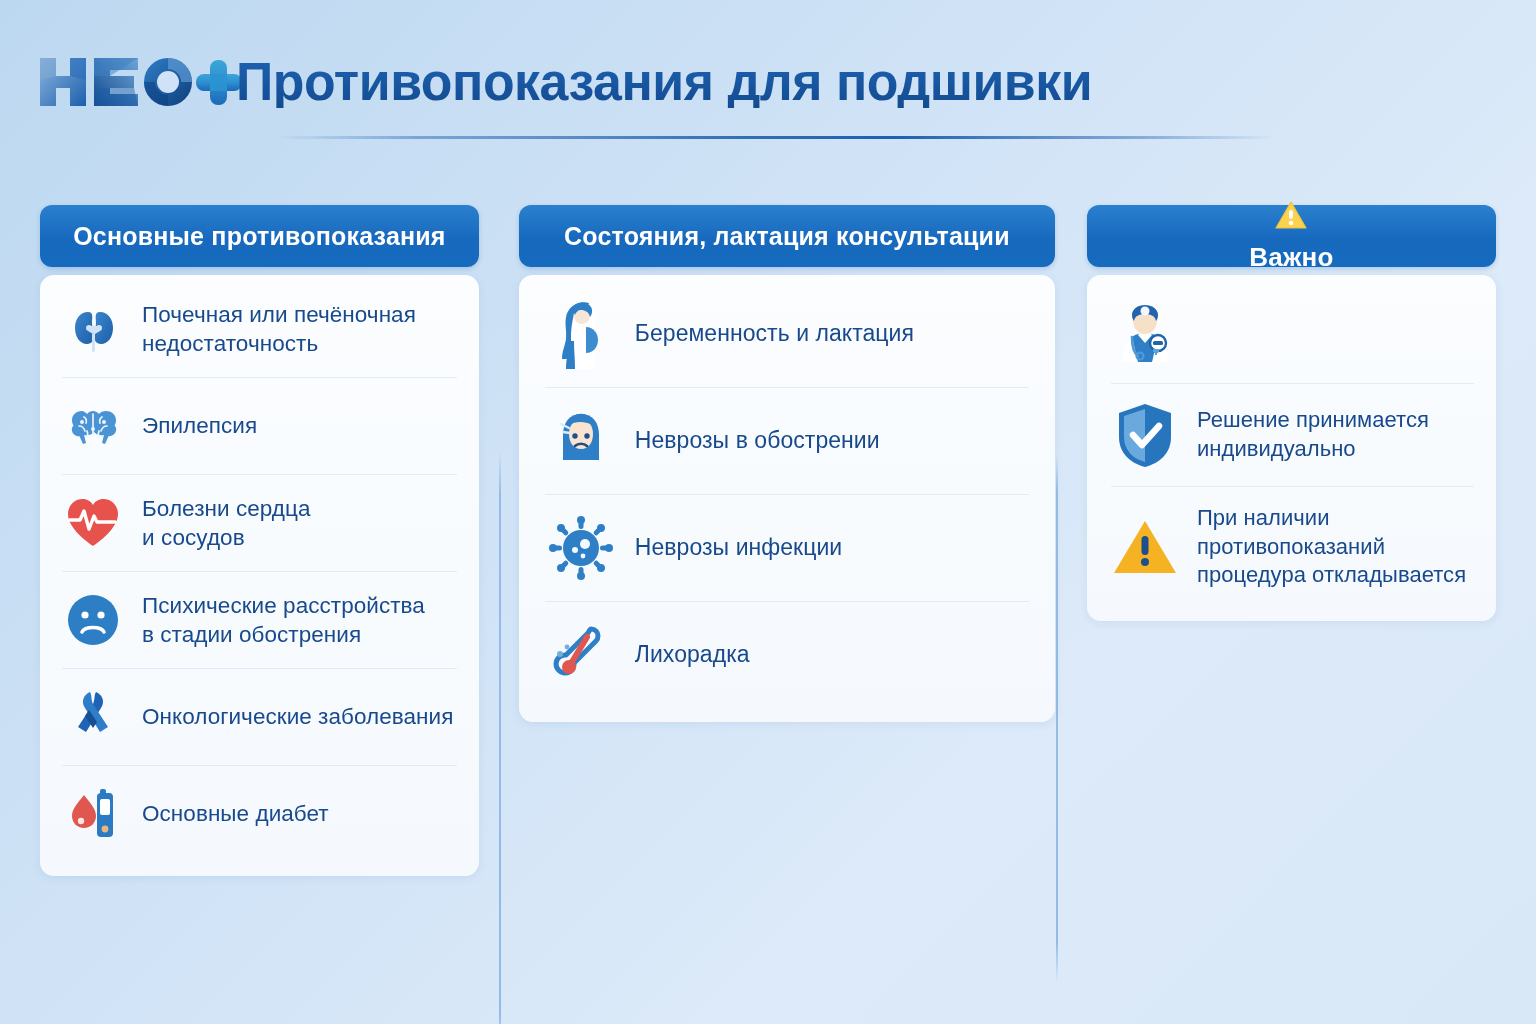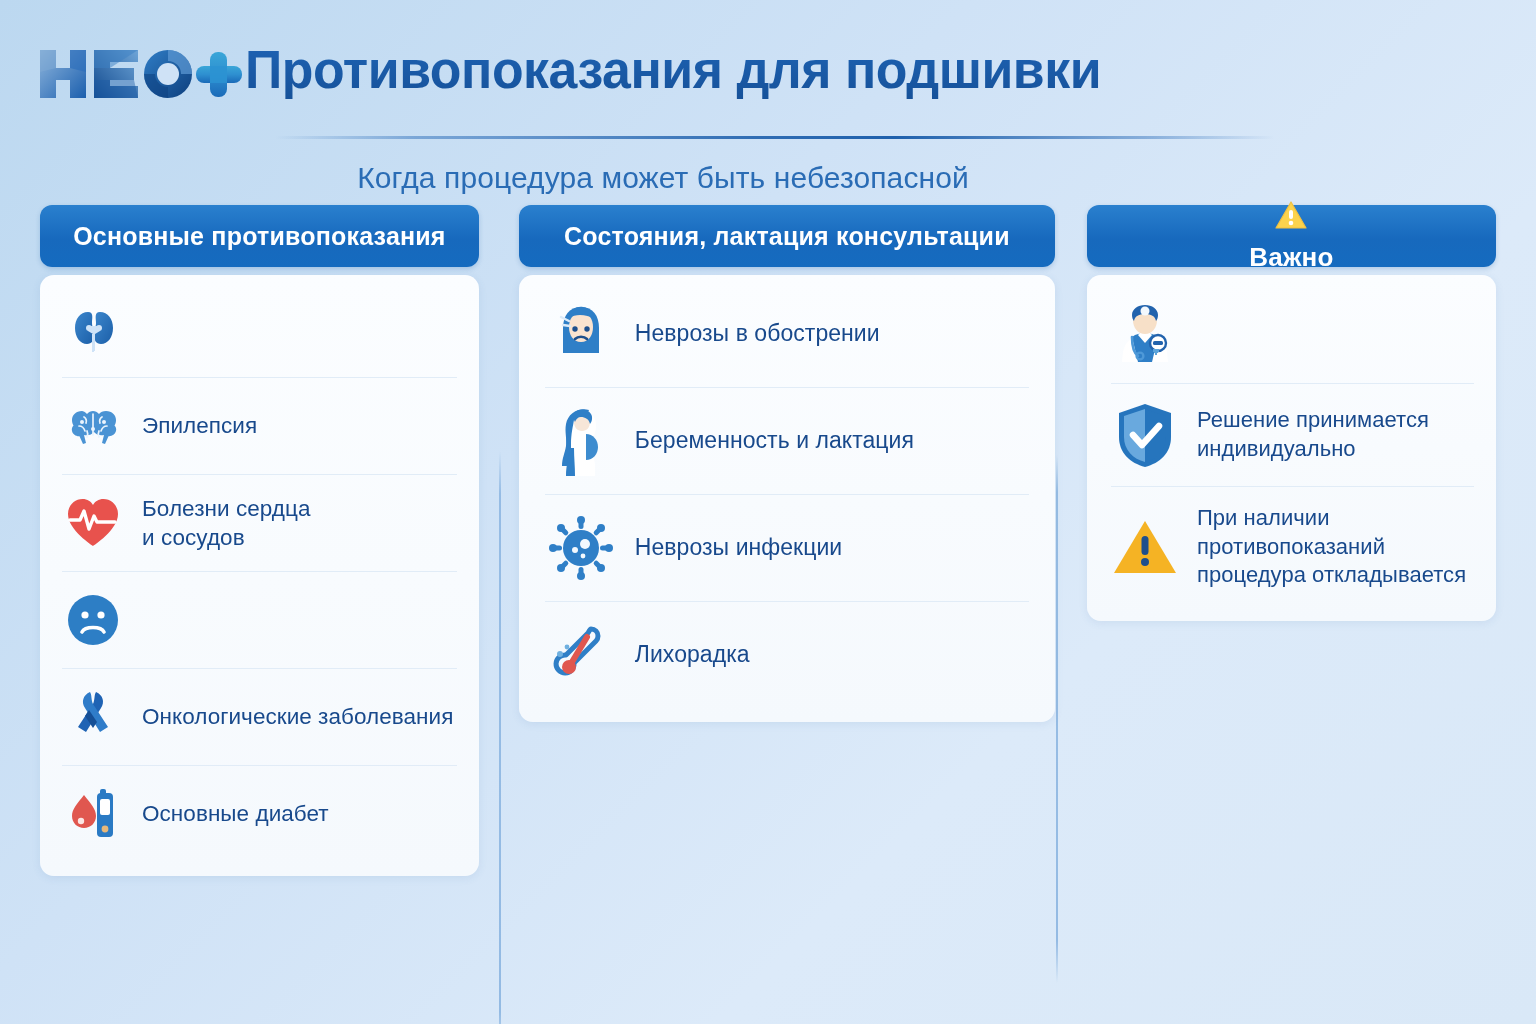--- a/index.html
+++ b/index.html
@@ -18,23 +18,24 @@
 
   
   .header {
     padding-top: 42px;
     position: relative;
     height: 205px;
   }
 
   .title-row {
     display: flex;
+    align-items: center;
     justify-content: flex-start;
     padding-left: 34px;
-    gap: 11px;
+    gap: 2px;
     height: 78px;
   }
 
   .logo {
     display: flex;
     align-items: center;
     height: 62px;
   }
 
   .title {
@@ -213,21 +214,20 @@
         <rect x="162" y="24" width="46" height="17" rx="8" fill="url(#lgD)"></rect>
         <rect x="176" y="10" width="17" height="45" rx="8" fill="url(#lgD)"></rect>
         <rect x="176" y="24" width="17" height="17" fill="#2c93d2" opacity="0.85"></rect>
       </svg>
     </div>
     <div class="title">Противопоказания для подшивки</div>
   </div>
 
   <div class="title-rule"></div>
 
-  <div class="subtitle">Когда процедура может быть небезопасной</div>
 </div>
 
 <div class="board">
 
   <div class="divider" id="divider-1"></div>
   <div class="divider" id="divider-2"></div>
 
   <div class="col col-1">
     <div class="col-head">
       <span>Основные противопоказания</span>
@@ -244,20 +244,21 @@
                 </linearGradient>
               </defs>
             <path d="M24 12c-8 0-13 7-13 16s5 16 12 16c5 0 7-4 7-9 0-6-2-8-2-12 0-5 2-11-4-11z" fill="url(#kid)"></path>
             <path d="M36 12c8 0 13 7 13 16s-5 16-12 16c-5 0-7-4-7-9 0-6 2-8 2-12 0-5-2-11 4-11z" fill="url(#kid)"></path>
             <path d="M24 26h12v5l-5 3v17h-2V34l-5-3z" fill="#cfe3f7"></path>
             <circle cx="25" cy="28" r="3" fill="#cfe3f7"></circle>
               <circle cx="35" cy="28" r="3" fill="#cfe3f7"></circle>
             <rect x="28" y="34" width="2" height="18" fill="#cfe3f7"></rect>
           </svg>
         </span>
+        <span class="item-text">Почечная или печёночная<br>недостаточность</span>
       </div>
 
       <div class="item">
         <span class="item-icon">
           <svg width="56" height="56" viewBox="0 0 56 56">
             <path d="M17 13c-6 0-10 4-10 9 0 2 .5 4 1.5 5.5C7 29 6.5 31 7 33c.8 3.4 4 5.5 7.5 5.2L18 46l3-1-2-8c4 1 8-.5 10-3 2 2.5 6 4 10 3l-2 8 3 1 3.5-7.8C47 38.5 50 36.4 51 33c.5-2 0-4-1.5-5.5C50.5 26 51 24 51 22c0-5-4-9-10-9-3 0-5.5 1.2-7 3-1.5-1.8-4-3-6-3s-4.5 1.2-6 3c-1.5-1.8-4-3-5-3z" fill="#4a93d4"></path>
             <g stroke="#eaf4fd" stroke-width="1.7" fill="none" stroke-linecap="round">
               <path d="M19 19c2 1 3 4 2 6M28 16v9M37 19c-2 1-3 4-2 6M14 28c3 0 5 2 6 5M42 28c-3 0-5 2-6 5M28 25v12M22 33c1 2 1 4 0 6M34 33c-1 2-1 4 0 6"></path>
             </g>
             <circle cx="17" cy="24" r="2" fill="#eaf4fd"></circle>
@@ -280,20 +281,21 @@
 
       <div class="item">
         <span class="item-icon">
           <svg width="56" height="56" viewBox="0 0 56 56">
             <circle cx="28" cy="28" r="25" fill="#2d7ec5"></circle>
             <circle cx="20" cy="23" r="3.6" fill="#ffffff"></circle>
               <circle cx="36" cy="23" r="3.6" fill="#ffffff"></circle>
             <path d="M17 40c3-6 19-6 22 0" fill="none" stroke="#ffffff" stroke-width="3.6" stroke-linecap="round"></path>
           </svg>
         </span>
+        <span class="item-text">Психические расстройства<br>в стадии обострения</span>
       </div>
 
       <div class="item">
         <span class="item-icon">
           <svg width="54" height="58" viewBox="0 0 54 58">
             <path d="M30 4c7 3 9 10 5 16L20 44l-8-5L27 16c2-4 1-9 3-12z" fill="#1f63b4"></path>
             <path d="M24 4c-7 3-9 10-5 16l15 24 8-5L27 16c-2-4-1-9-3-12z" fill="#2f7cc9"></path>
             <path d="M23 22l8 12-4 6-8-12z" fill="#154f96"></path>
           </svg>
         </span>
@@ -315,51 +317,51 @@
       </div>
 
     </div>
   </div>
 
   <div class="col col-2">
     <div class="col-head">
       <span>Состояния, лактация консультации</span>
     </div>
     <div class="col-body">
+
+      <div class="item">
+        <span class="item-icon">
+          <svg width="64" height="74" viewBox="0 0 64 74">
+            <path d="M40 6c-10-3-21 3-23 14-1.5 8 1 14 0 22-1 7-4 12-4 20h10c0-10 2-16 3-22" fill="#2f7fc7"></path>
+            <path d="M34 7c8 0 13 6 13 14 0 9-4 13-4 20 0 8 3 14 3 21v10H22V40c0-10 2-18 3-24 1-6 3-9 9-9z" fill="#ffffff"></path>
+            <path d="M37 30c7 0 12 6 12 13s-5 13-12 13z" fill="#3d8ccf"></path>
+            <path d="M25 44c0 10 1 18 1 28h-9c0-12 3-18 4-28z" fill="#2f7fc7"></path>
+            <path d="M33 9c5 0 8 4 8 9s-3 9-8 9-8-4-8-9 3-9 8-9z" fill="#f7e6d8"></path>
+            <path d="M26 8c5-4 13-3 16 2 2 3 1 8-1 10-1-5-5-7-9-7-3 0-5 2-6 5-2-3-2-8 0-10z" fill="#2f7fc7"></path>
+            <path d="M22 13c-3 6-3 14-2 21 1 6 1 12 0 18-3-8-3-18-2-26 .5-5 2-10 4-13z" fill="#2f7fc7"></path>
+          </svg>
+        </span>
+        <span class="item-text">Беременность и лактация</span>
+      </div>
 
       <div class="item">
         <span class="item-icon">
           <svg width="64" height="66" viewBox="0 0 64 66">
             <path d="M32 6c12 0 18 9 18 21v25H14V27C14 15 20 6 32 6z" fill="#2f7fc7"></path>
             <path d="M32 12c8 0 12 6 12 14s-4 15-12 15-12-7-12-15 4-14 12-14z" fill="#fae3cf"></path>
             <path d="M20 14c2-6 8-9 14-8 7 1 11 6 11 12-4-3-9-4-14-4-4 0-8 1-11 3z" fill="#2f7fc7"></path>
             <path d="M19 22c-2 7-2 16 0 23l-5 7V28z" fill="#2f7fc7"></path>
             <path d="M45 22c2 7 2 16 0 23l5 7V28z" fill="#2f7fc7"></path>
             <circle cx="26" cy="28" r="2.7" fill="#1e4f8c"></circle>
               <circle cx="38" cy="28" r="2.7" fill="#1e4f8c"></circle>
             <path d="M26 38c3-3 9-3 12 0" fill="none" stroke="#1e4f8c" stroke-width="2.6" stroke-linecap="round"></path>
             <path d="M12 16l8 4M14 24l7 1" fill="none" stroke="#dcebf9" stroke-width="2.4" stroke-linecap="round"></path>
           </svg>
         </span>
         <span class="item-text">Неврозы в обострении</span>
-      </div>
-
-      <div class="item">
-        <span class="item-icon">
-          <svg width="64" height="74" viewBox="0 0 64 74">
-            <path d="M40 6c-10-3-21 3-23 14-1.5 8 1 14 0 22-1 7-4 12-4 20h10c0-10 2-16 3-22" fill="#2f7fc7"></path>
-            <path d="M34 7c8 0 13 6 13 14 0 9-4 13-4 20 0 8 3 14 3 21v10H22V40c0-10 2-18 3-24 1-6 3-9 9-9z" fill="#ffffff"></path>
-            <path d="M37 30c7 0 12 6 12 13s-5 13-12 13z" fill="#3d8ccf"></path>
-            <path d="M25 44c0 10 1 18 1 28h-9c0-12 3-18 4-28z" fill="#2f7fc7"></path>
-            <path d="M33 9c5 0 8 4 8 9s-3 9-8 9-8-4-8-9 3-9 8-9z" fill="#f7e6d8"></path>
-            <path d="M26 8c5-4 13-3 16 2 2 3 1 8-1 10-1-5-5-7-9-7-3 0-5 2-6 5-2-3-2-8 0-10z" fill="#2f7fc7"></path>
-            <path d="M22 13c-3 6-3 14-2 21 1 6 1 12 0 18-3-8-3-18-2-26 .5-5 2-10 4-13z" fill="#2f7fc7"></path>
-          </svg>
-        </span>
-        <span class="item-text">Беременность и лактация</span>
       </div>
 
       <div class="item">
         <span class="item-icon">
           <svg width="62" height="62" viewBox="0 0 62 62">
             <g fill="#2f7fc7">
               <circle cx="31" cy="31" r="18"></circle>
               <g>
                 <rect x="28.5" y="0" width="5" height="12" rx="2.5"></rect>
                 <rect x="28.5" y="50" width="5" height="12" rx="2.5"></rect>

